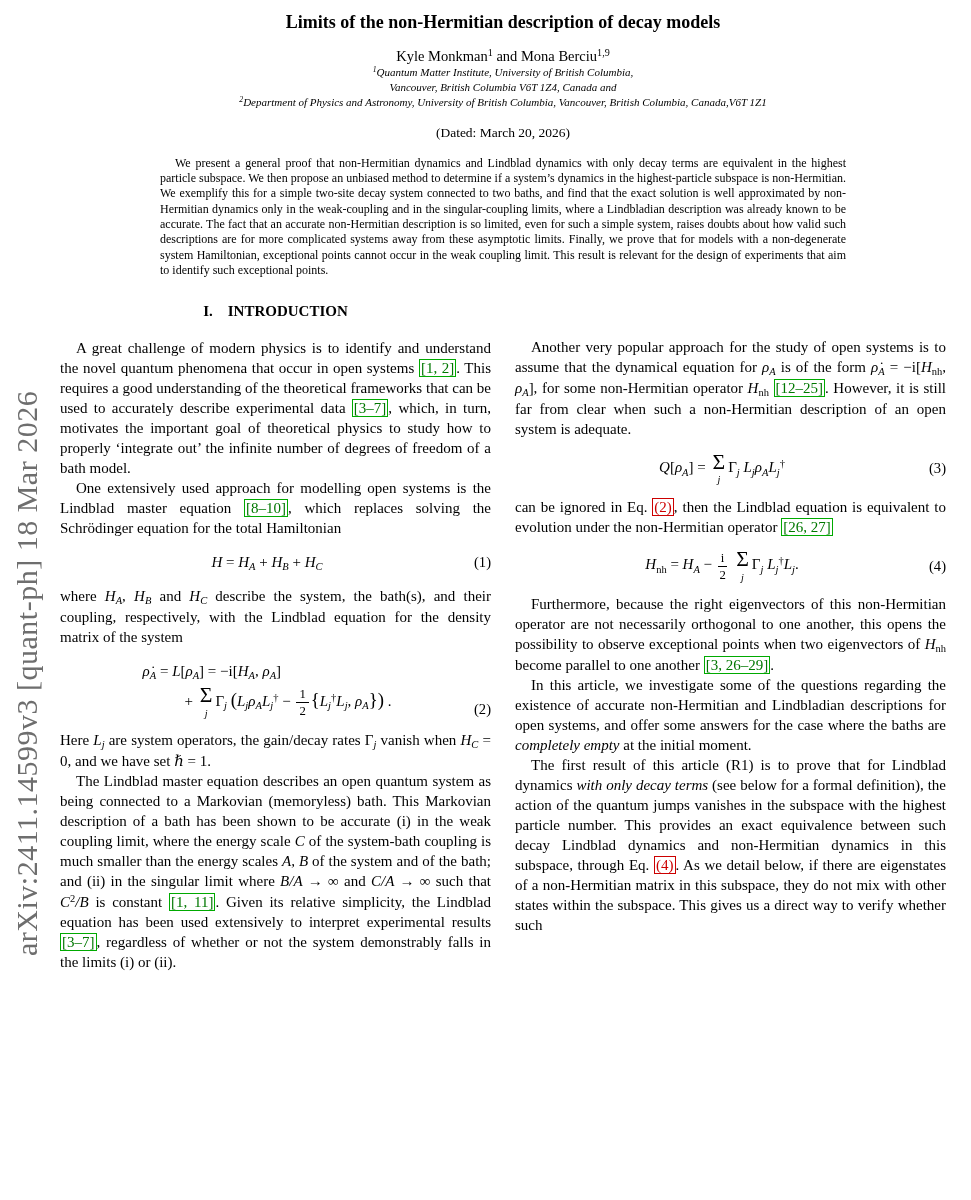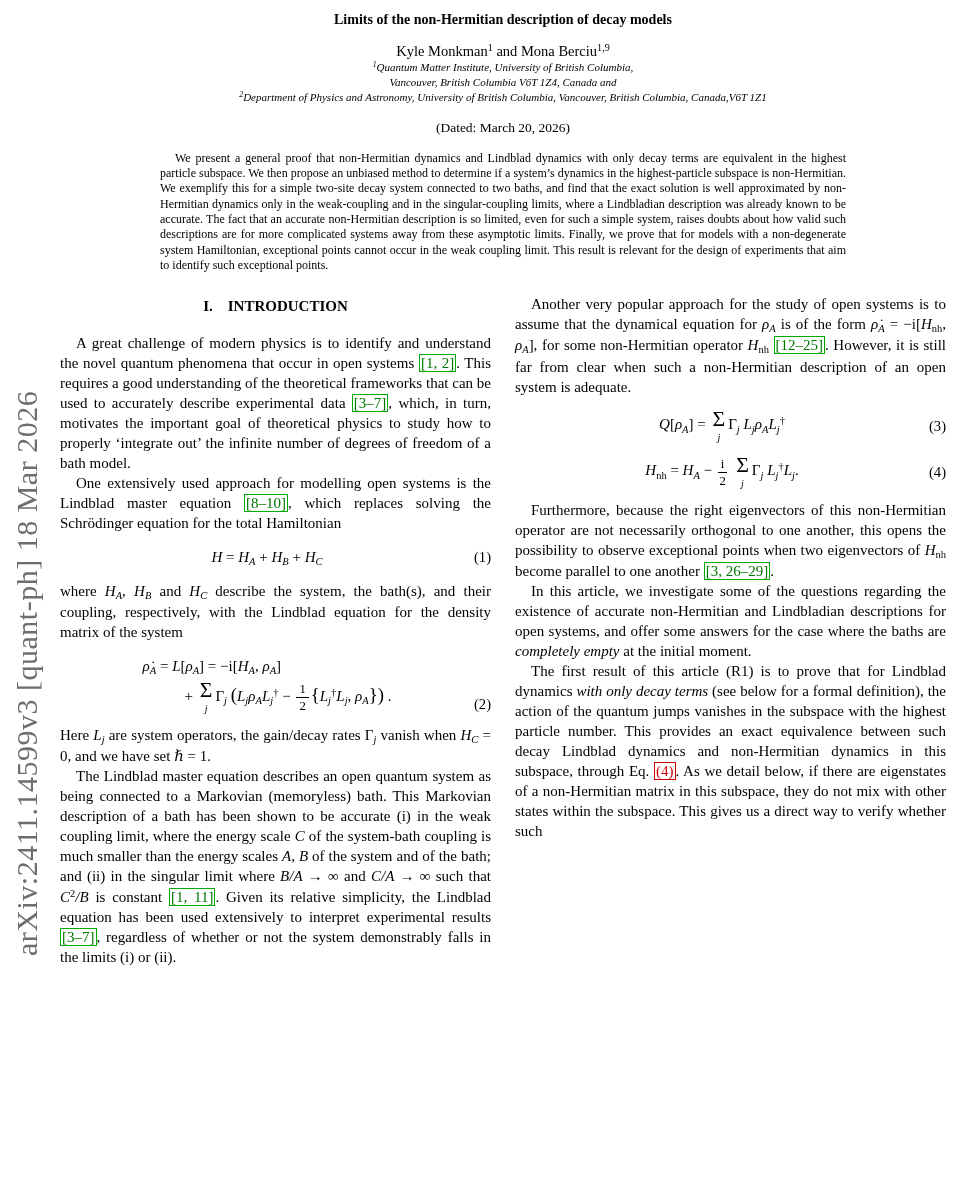--- a/index.html
+++ b/index.html
@@ -1,26 +1,26 @@
 <!DOCTYPE html>
 <html lang="en" style="--cite: #007700; --citeb: #00aa00; --eref: #cc0000; --wm: #6e6e6e;"><head>
 <meta charset="utf-8">
 <style>
   html,body{margin:0;padding:0;background:#ffffff;}
   .page{position:relative;width:971px;height:1200px;background:#fff;color:#000;
         font-family:"Liberation Serif","DejaVu Serif",serif;overflow:hidden;}
   .watermark{position:absolute;left:10px;top:956px;transform-origin:0 0;transform:rotate(-90deg);
         white-space:nowrap;font-size:30px;letter-spacing:.5px;color:var(--wm,#6e6e6e);}
   .content{position:absolute;left:60px;top:12px;width:886px;}
-  .title{margin:0;text-align:center;font-size:14px;font-weight:bold;}
+  .title{margin:0;text-align:center;font-size:18px;font-weight:bold;}
   .authors{text-align:center;font-size:14.5px;margin-top:14px;}
   .affil{text-align:center;font-style:italic;font-size:11px;line-height:1.38;}
   .date{text-align:center;font-size:13.5px;margin-top:14px;font-style:normal;}
   .abstract{margin:15px 100px 0;text-align:justify;font-size:12px;line-height:1.28;text-indent:15px;}
-  .columns{display:flex;gap:24px;margin-top:22px;}
+  .columns{display:flex;gap:24px;margin-top:22px;align-items:center;}
   .col{width:434px;font-size:15px;line-height:1.33;text-align:justify;hyphens:auto;-webkit-hyphens:auto;}
   .section-heading{text-align:center;font-weight:bold;margin:2px 0 17px;font-size:15px;}
   .sec-num{margin-right:15px;}
   .para{margin:0;}
   .para.ind{text-indent:16px;}
   .equation{display:flex;align-items:center;margin:12px 0;}
   .eq-body{flex:1;display:flex;justify-content:center;}
   .eq-line{line-height:1.55;}
   .eq-line.ind2{padding-left:42px;}
   .eq-num{font-size:14.6px;}
@@ -89,20 +89,21 @@
             <div class="eq-body">
               <div class="eq-inner">
                 <div class="eq-line"><span class="seg cal">Q</span><span class="seg txt">[</span><span class="seg m">ρ</span><span class="seg sub">A</span><span class="seg txt">] = </span><span class="sum">
                     <span class="sig">Σ</span>
                     <span class="lim">j</span>
                   </span><span class="seg txt">Γ</span><span class="seg sub">j</span><span class="seg txt"> </span><span class="seg m">L</span><span class="seg sub">j</span><span class="seg m">ρ</span><span class="seg sub">A</span><span class="seg m">L</span><span class="seg sub">j</span><span class="seg sup">†</span></div>
               </div>
             </div>
             <span class="eq-num">(3)</span>
           </div>
+          <p class="para"><span class="seg txt">can be ignored in Eq. </span><span class="seg eqref">(2)</span><span class="seg txt">, then the Lindblad equation is equivalent to evolution under the non-Hermitian operator </span><span class="seg cite">[26, 27]</span></p>
           <div class="equation">
             <div class="eq-body">
               <div class="eq-inner">
                 <div class="eq-line"><span class="seg m">H</span><span class="seg subr">nh</span><span class="seg txt"> = </span><span class="seg m">H</span><span class="seg sub">A</span><span class="seg txt"> − </span><span class="frac">
                     <span class="fn">i</span>
                     <span class="fd">2</span>
                   </span><span class="seg txt"> </span><span class="sum">
                     <span class="sig">Σ</span>
                     <span class="lim">j</span>
                   </span><span class="seg txt">Γ</span><span class="seg sub">j</span><span class="seg txt"> </span><span class="seg m">L</span><span class="seg sub">j</span><span class="seg sup">†</span><span class="seg m">L</span><span class="seg sub">j</span><span class="seg txt">.</span></div>

